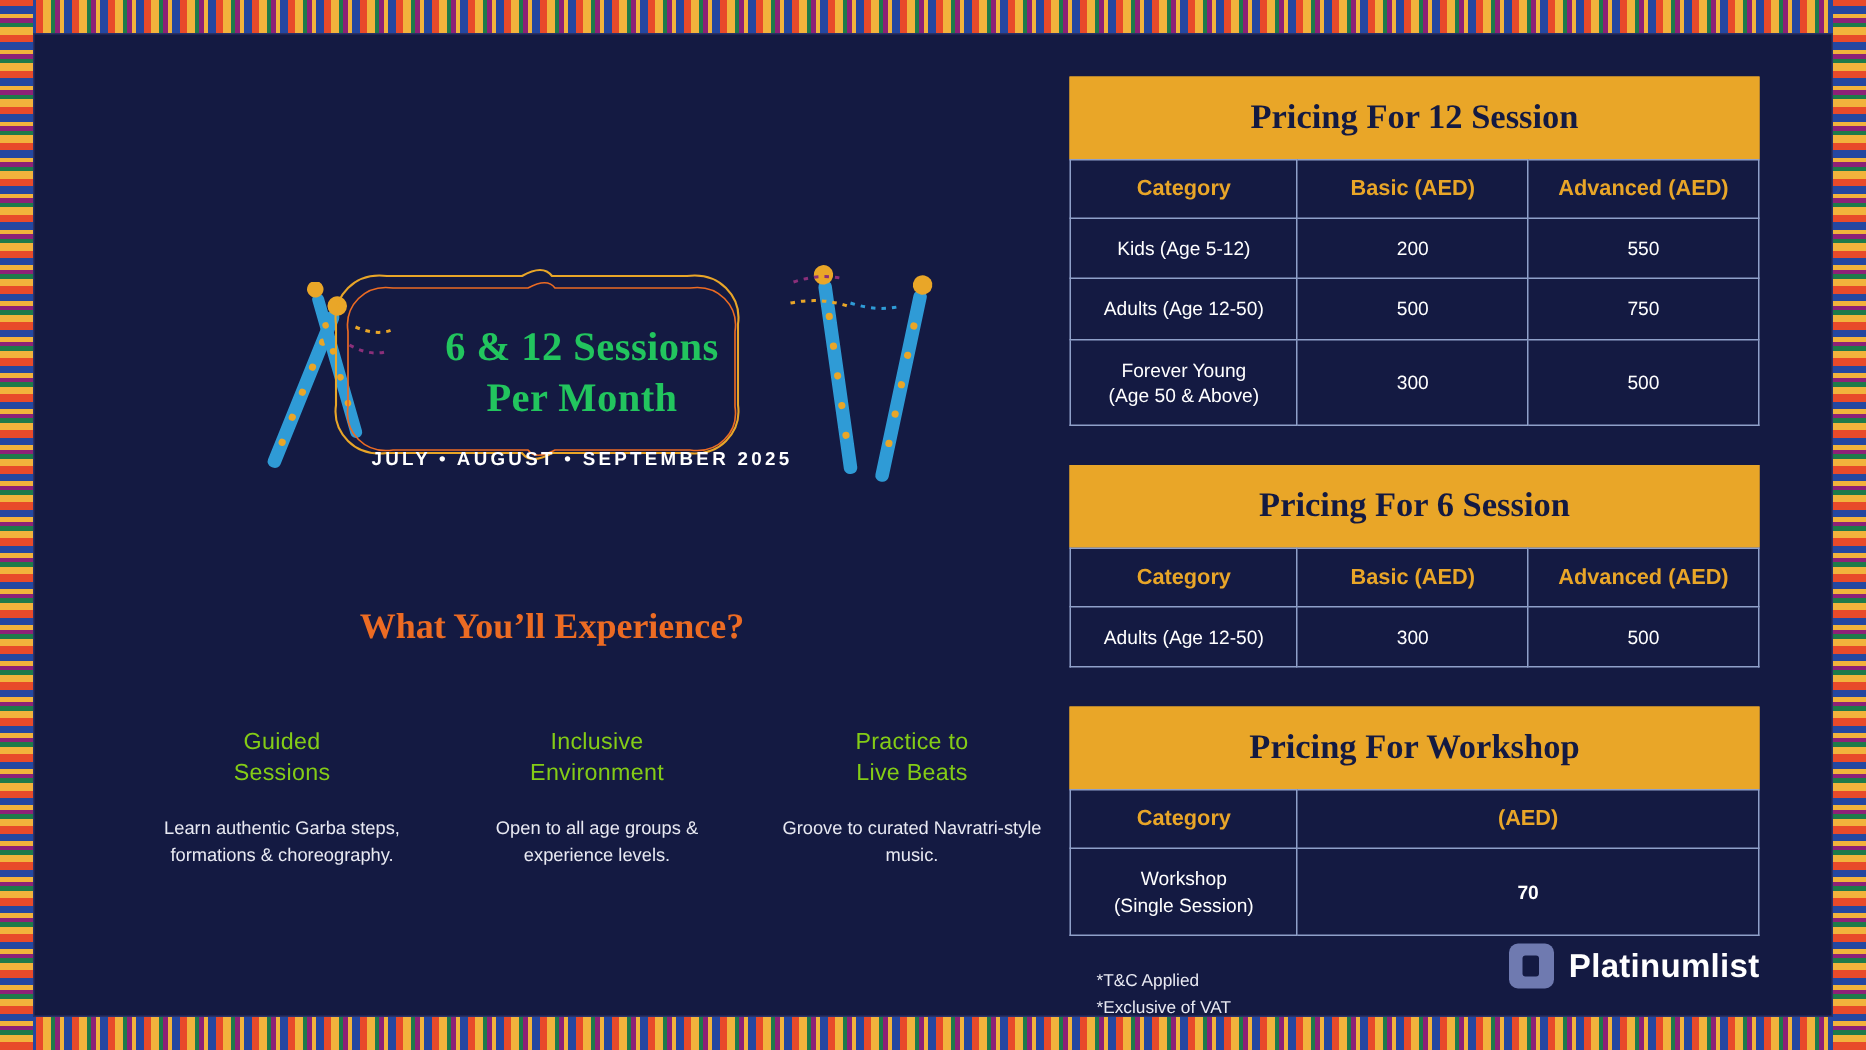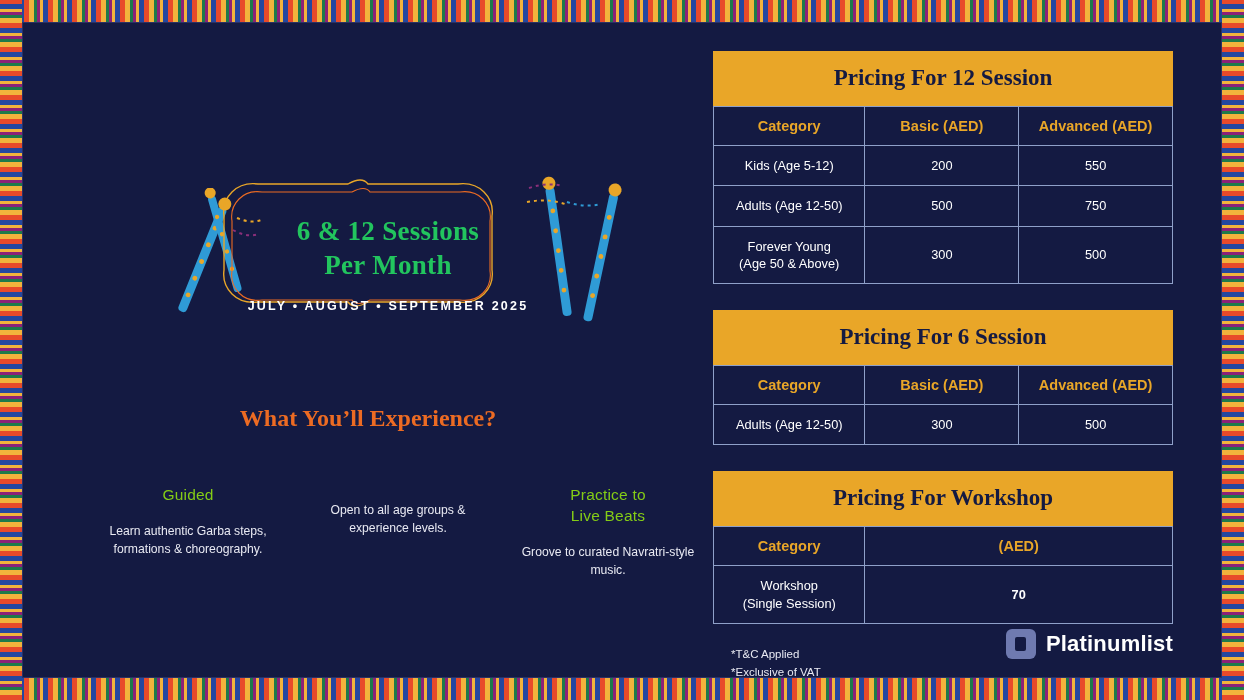--- a/index.html
+++ b/index.html
@@ -270,24 +270,29 @@
             <div class="hero-sub">JULY • AUGUST • SEPTEMBER 2025</div>
           </div>
         </div>
 
         <div class="experience-title">What You’ll Experience?</div>
 
         <div class="features">
           <div class="feature">
             <div class="feature-title">
               <div>Guided</div>
+              <div>Sessions</div>
             </div>
             <div class="feature-desc">Learn authentic Garba steps, formations &amp; choreography.</div>
           </div>
           <div class="feature">
+            <div class="feature-title">
+              <div>Inclusive</div>
+              <div>Environment</div>
+            </div>
             <div class="feature-desc">Open to all age groups &amp; experience levels.</div>
           </div>
           <div class="feature">
             <div class="feature-title">
               <div>Practice to</div>
               <div>Live Beats</div>
             </div>
             <div class="feature-desc">Groove to curated Navratri-style music.</div>
           </div>
         </div>

